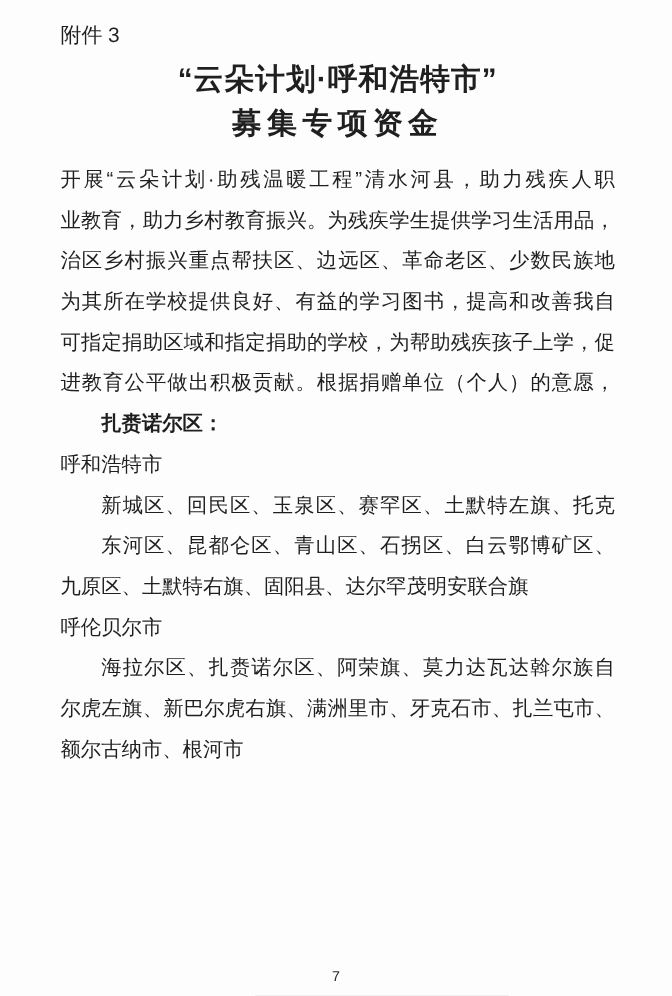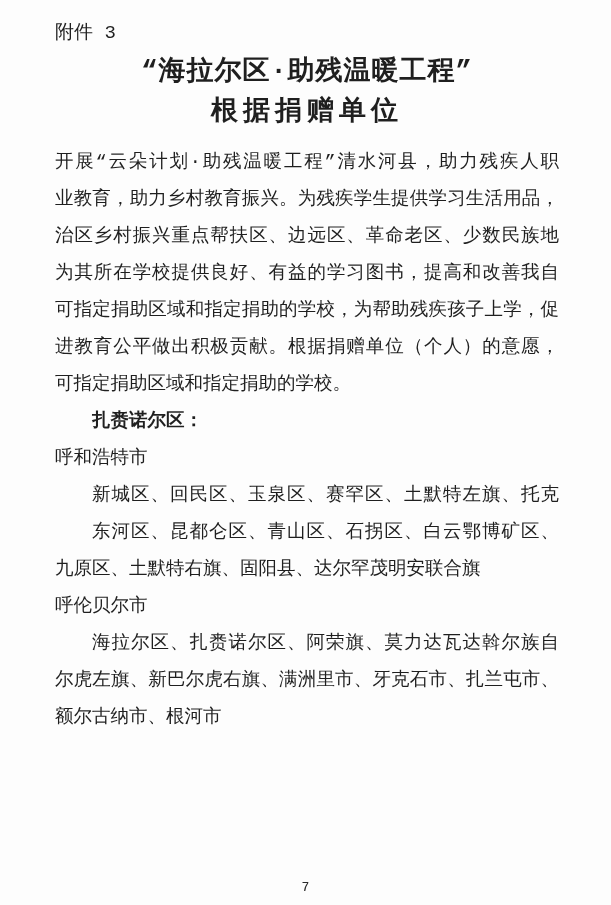--- a/index.html
+++ b/index.html
@@ -3,21 +3,21 @@
 <meta charset="utf-8">
 <style>
   html, body { margin: 0; padding: 0; background: #e8e8e8; }
   .page {
     position: relative;
     width: 611px;
     height: 905px;
     margin: 0 auto;
     background: #fdfdfd;
     color: #1f1f1f;
-    font-family: Liberation Mono, monospace;
+    font-family: Liberation Sans, sans-serif;
     box-sizing: border-box;
     padding: 20px 52px 0 55px;
     overflow: hidden;
   }
   .attachment {
     font-size: 19px;
     line-height: 26px;
   }
   .doc-title {
     margin: 6px 0 0 0;
@@ -55,33 +55,32 @@
   }
 </style>
 </head>
 <body>
 
 <div class="page">
 
   <div class="attachment">附件 3</div>
 
   <h1 class="doc-title">
-    <div class="title-line t1">“海拉尔区·助残温暖工程”</div>
-    <div class="title-line t2">根据捐赠单位</div>
+    <div class="title-line t1">“云朵计划·呼和浩特市”</div>
+    <div class="title-line t2">募集专项资金</div>
   </h1>
 
   <div class="doc-body">
     <div id="intro-paragraph">
         <div class="line just">开展“云朵计划·助残温暖工程”清水河县，助力残疾人职</div>
         <div class="line just">业教育，助力乡村教育振兴。为残疾学生提供学习生活用品，</div>
         <div class="line just">治区乡村振兴重点帮扶区、边远区、革命老区、少数民族地</div>
         <div class="line just">为其所在学校提供良好、有益的学习图书，提高和改善我自</div>
         <div class="line just">可指定捐助区域和指定捐助的学校，为帮助残疾孩子上学，促</div>
         <div class="line just">进教育公平做出积极贡献。根据捐赠单位（个人）的意愿，</div>
-        <div class="line">可指定捐助区域和指定捐助的学校。</div>
       </div>
     <div class="line heading-line">扎赉诺尔区：</div>
     <div id="regions-list">
         <div class="line city">呼和浩特市</div>
         <div class="line indent just">新城区、回民区、玉泉区、赛罕区、土默特左旗、托克</div>
         <div class="line indent just">东河区、昆都仑区、青山区、石拐区、白云鄂博矿区、</div>
         <div class="line">九原区、土默特右旗、固阳县、达尔罕茂明安联合旗</div>
         <div class="line city">呼伦贝尔市</div>
         <div class="line indent just">海拉尔区、扎赉诺尔区、阿荣旗、莫力达瓦达斡尔族自</div>
         <div class="line just">尔虎左旗、新巴尔虎右旗、满洲里市、牙克石市、扎兰屯市、</div>

